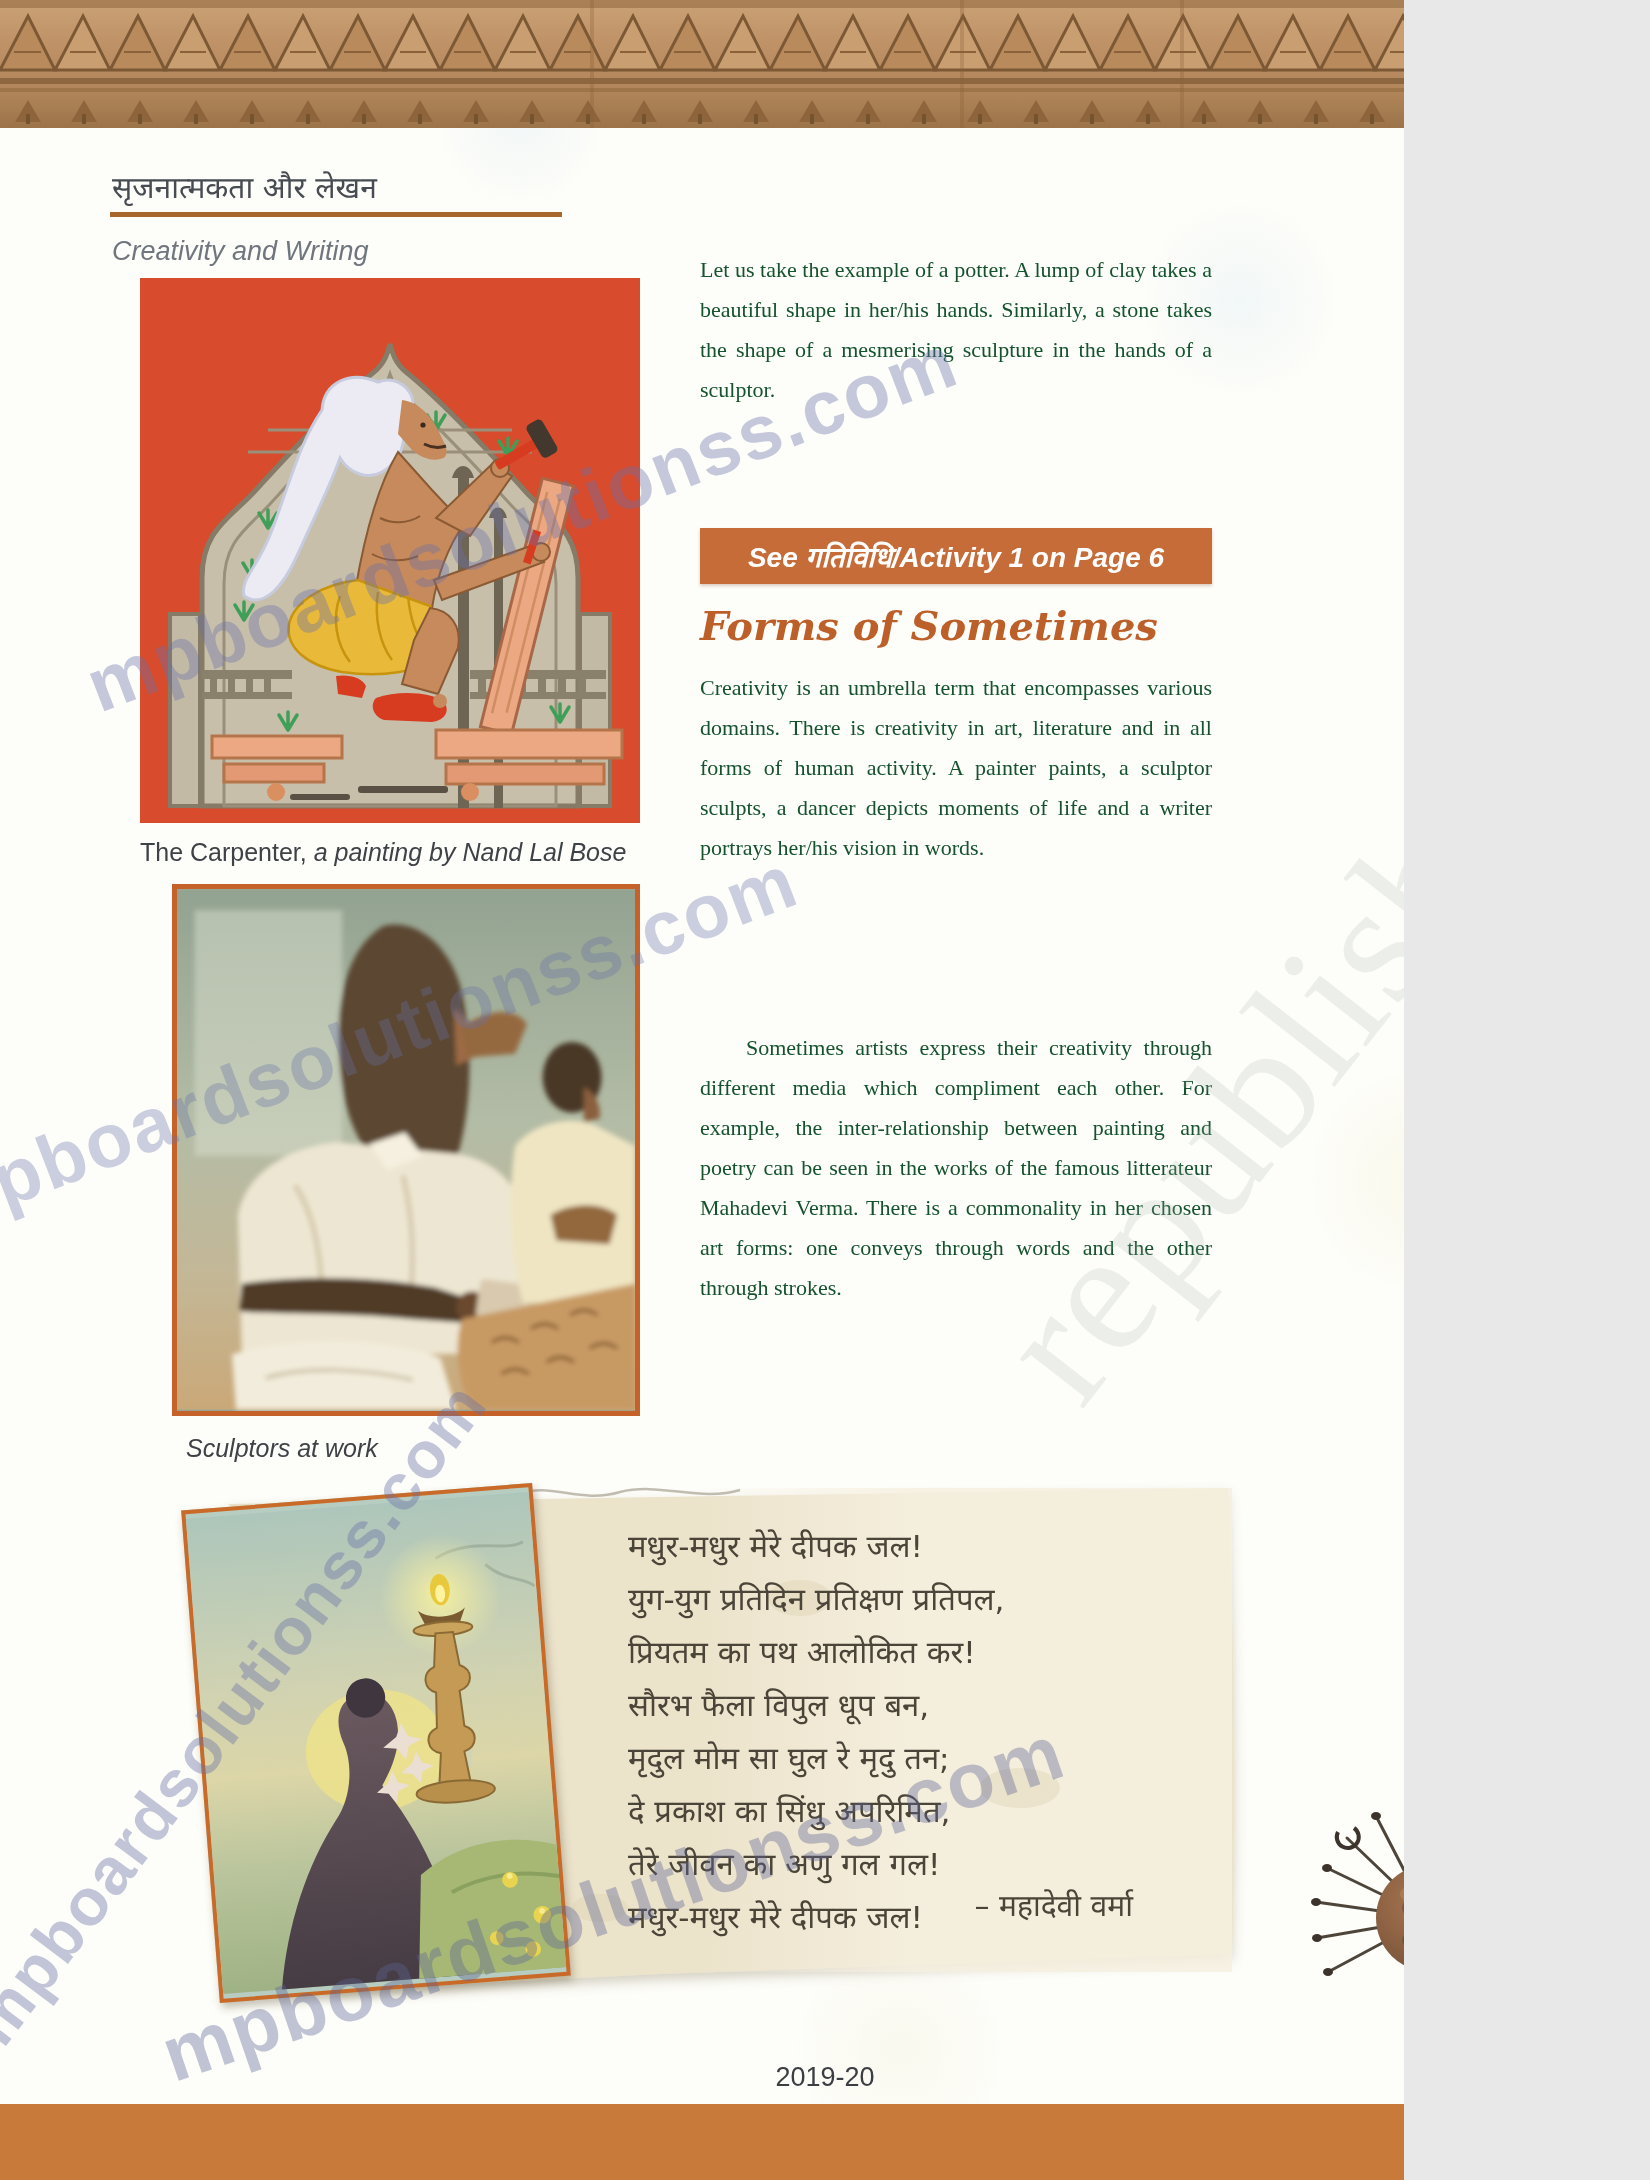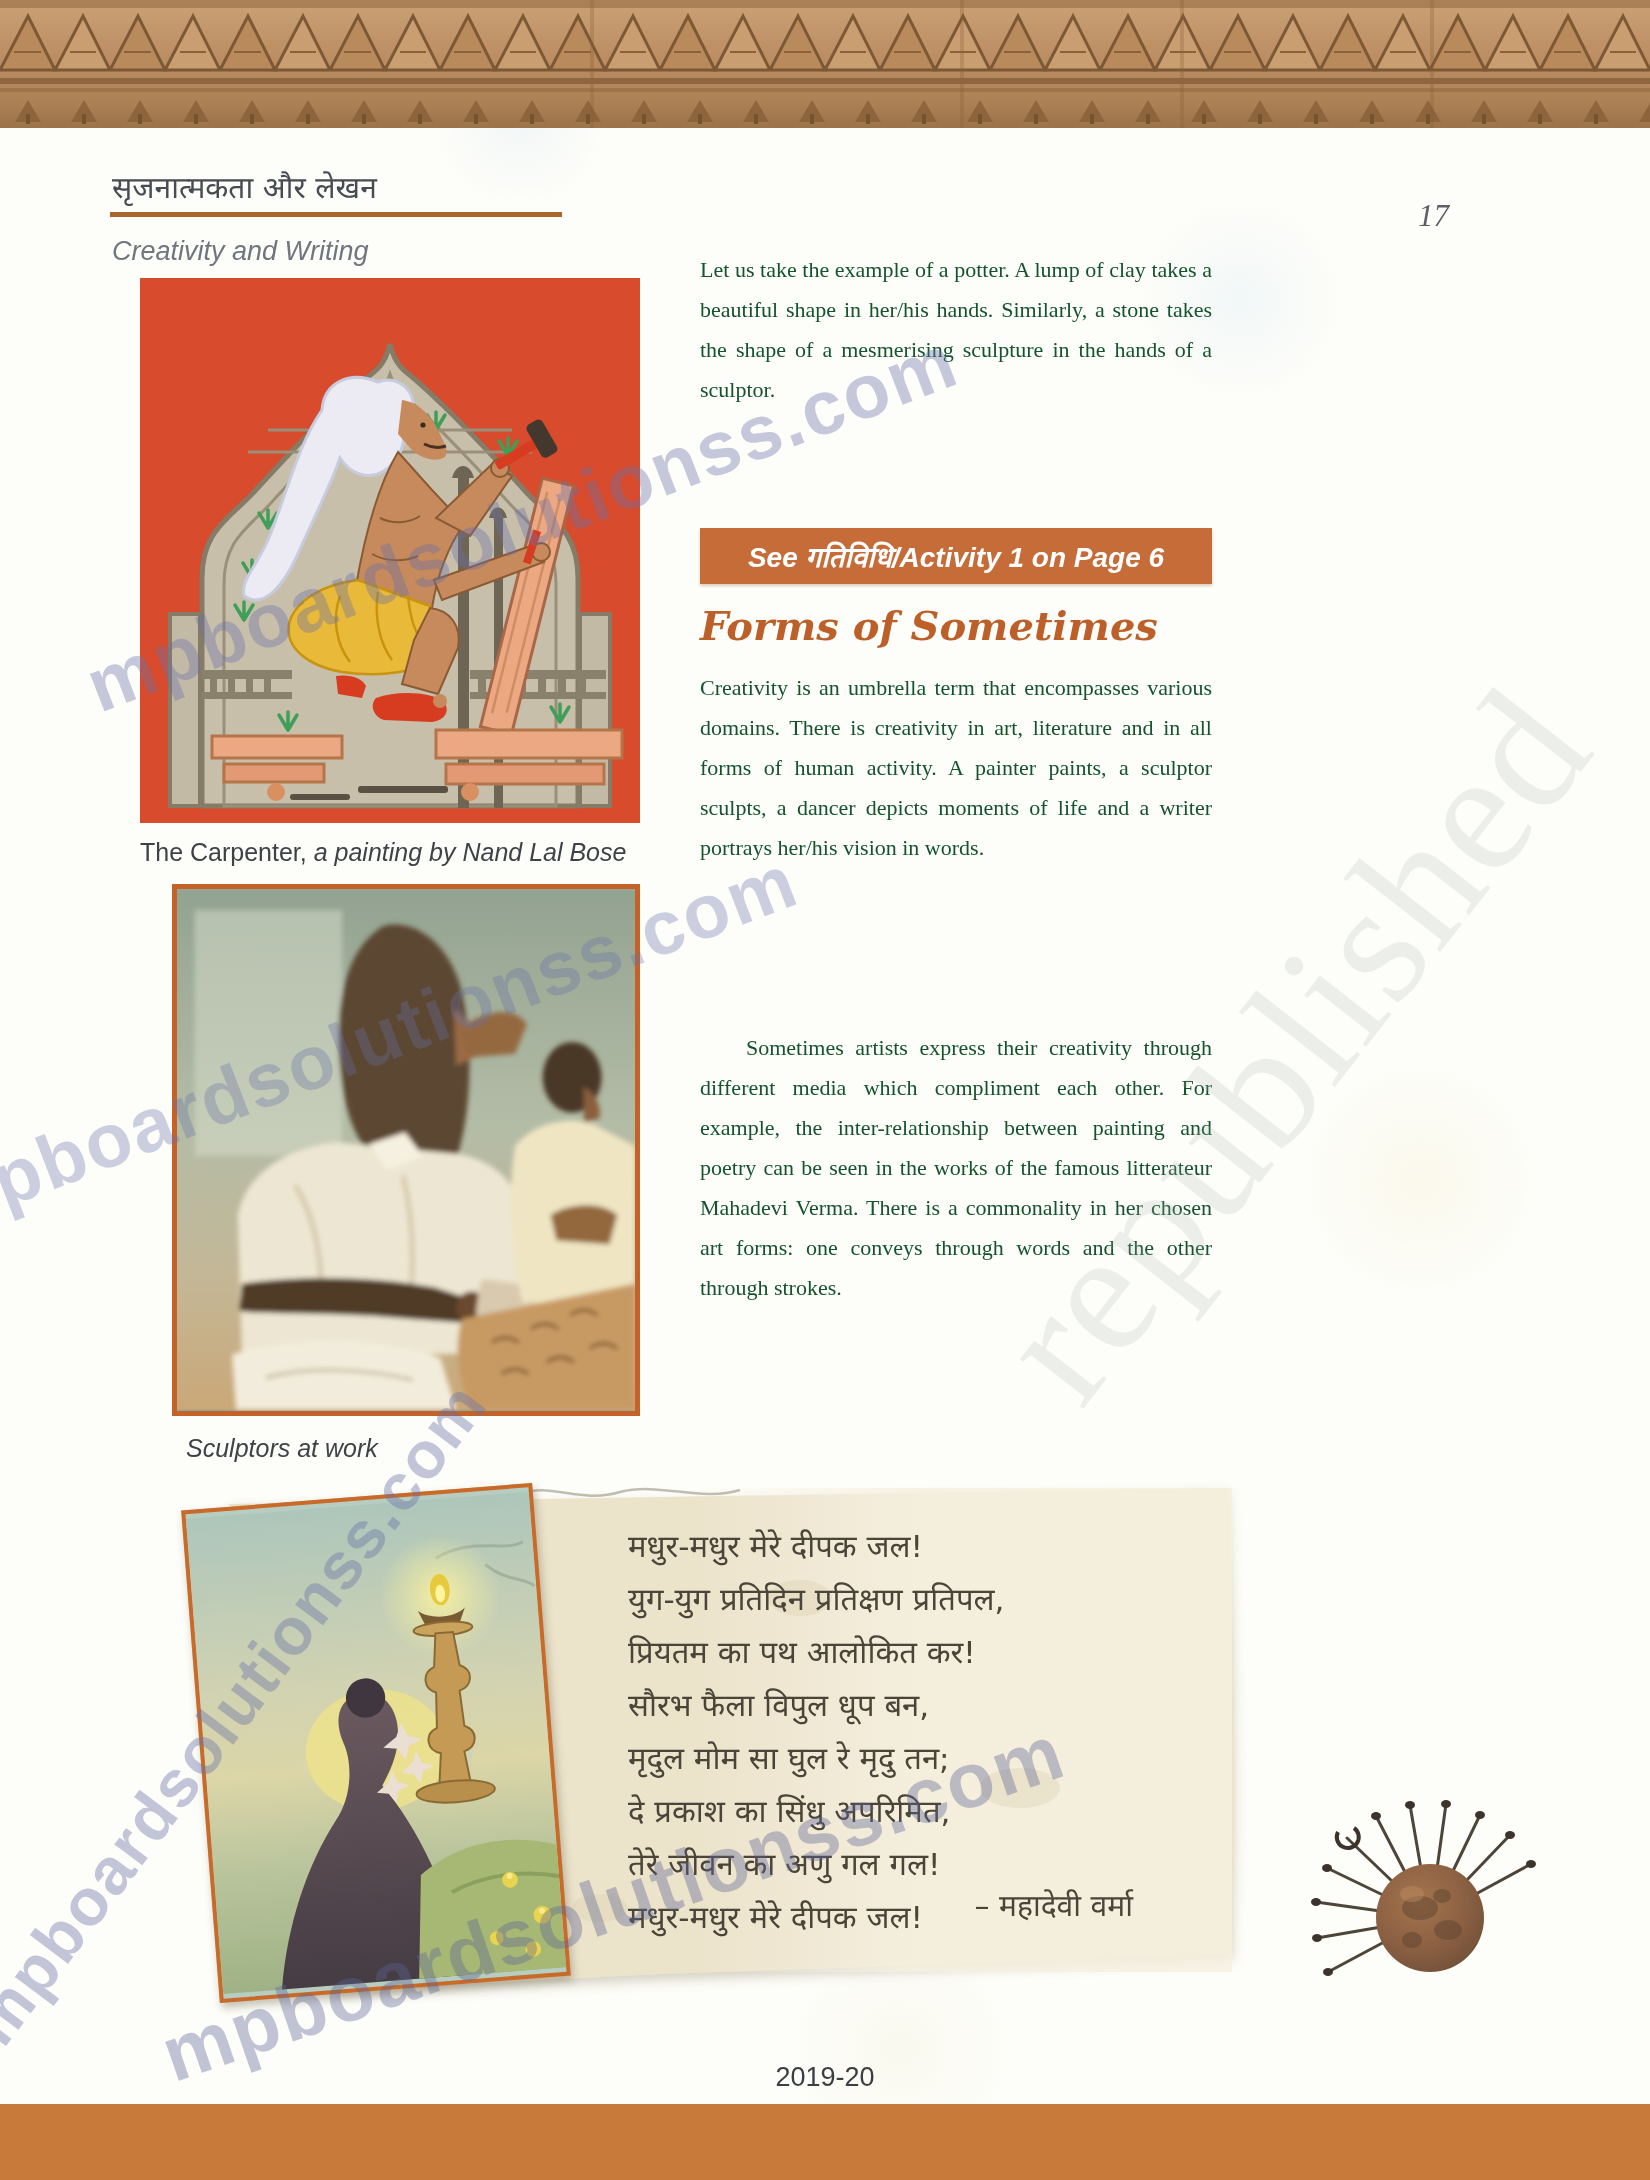--- a/index.html
+++ b/index.html
@@ -1,16 +1,16 @@
 <!DOCTYPE html>
 <html><head>
 <meta charset="utf-8">
 <style>
   html,body{margin:0;padding:0;background:#e8e8e8;}
-  .page{position:relative;width:1650px;height:2180px;background:#fdfdf9;overflow:hidden;
+  .page{position:relative;width:1404px;height:2180px;background:#fdfdf9;overflow:hidden;
         font-family:"Liberation Serif",serif;}
   .page::before{content:"";position:absolute;inset:0;pointer-events:none;
     background:
       radial-gradient(circle 140px at 1240px 300px, rgba(190,220,240,.18), transparent 70%),
       radial-gradient(circle 160px at 1420px 1180px, rgba(240,230,180,.20), transparent 70%),
       radial-gradient(circle 120px at 520px 120px, rgba(180,210,235,.15), transparent 70%),
       radial-gradient(circle 150px at 900px 2050px, rgba(235,228,190,.18), transparent 70%);}
   .abs{position:absolute;}
   
   .h-hindi{left:112px;top:166px;font-family:"DejaVu Sans","Liberation Sans",sans-serif;

